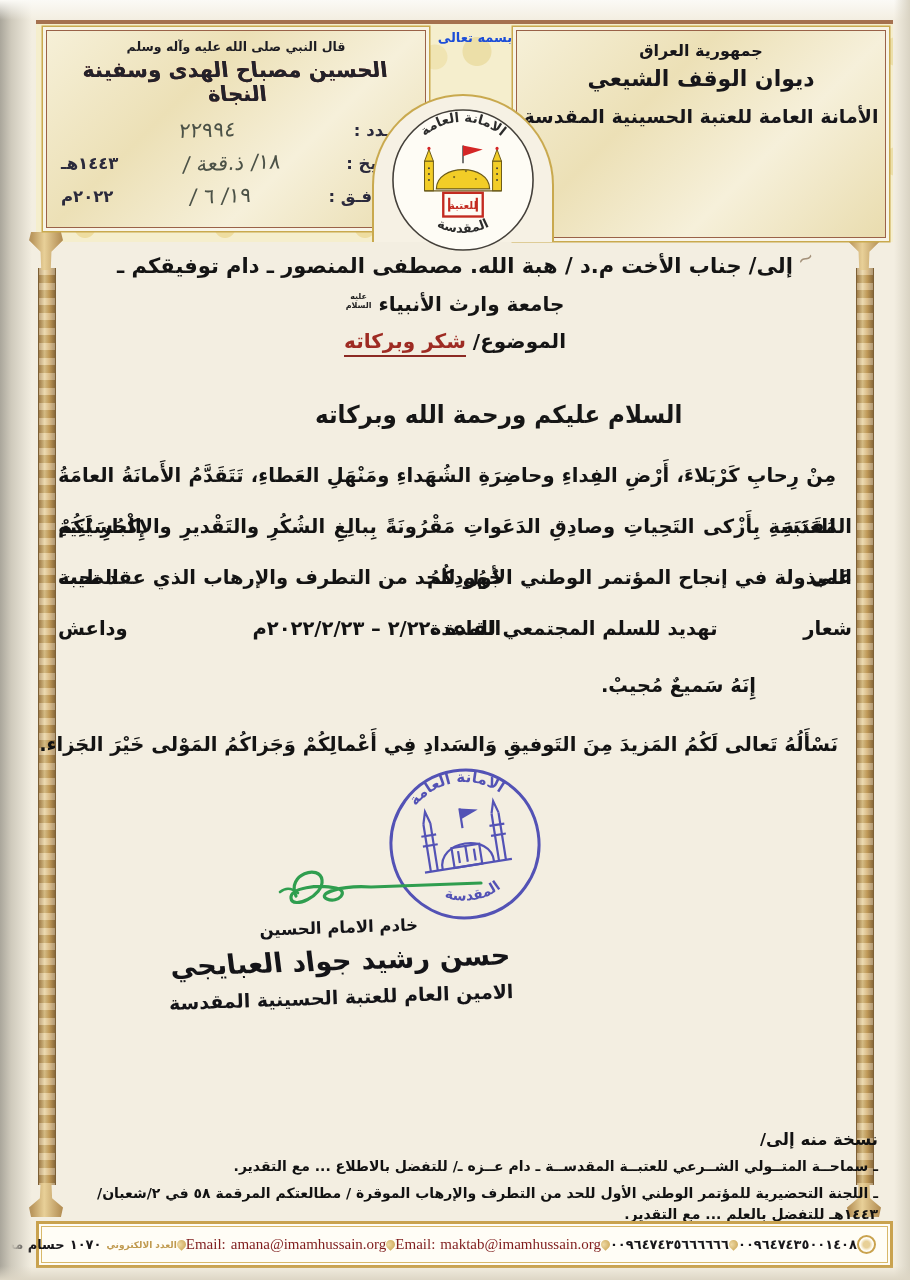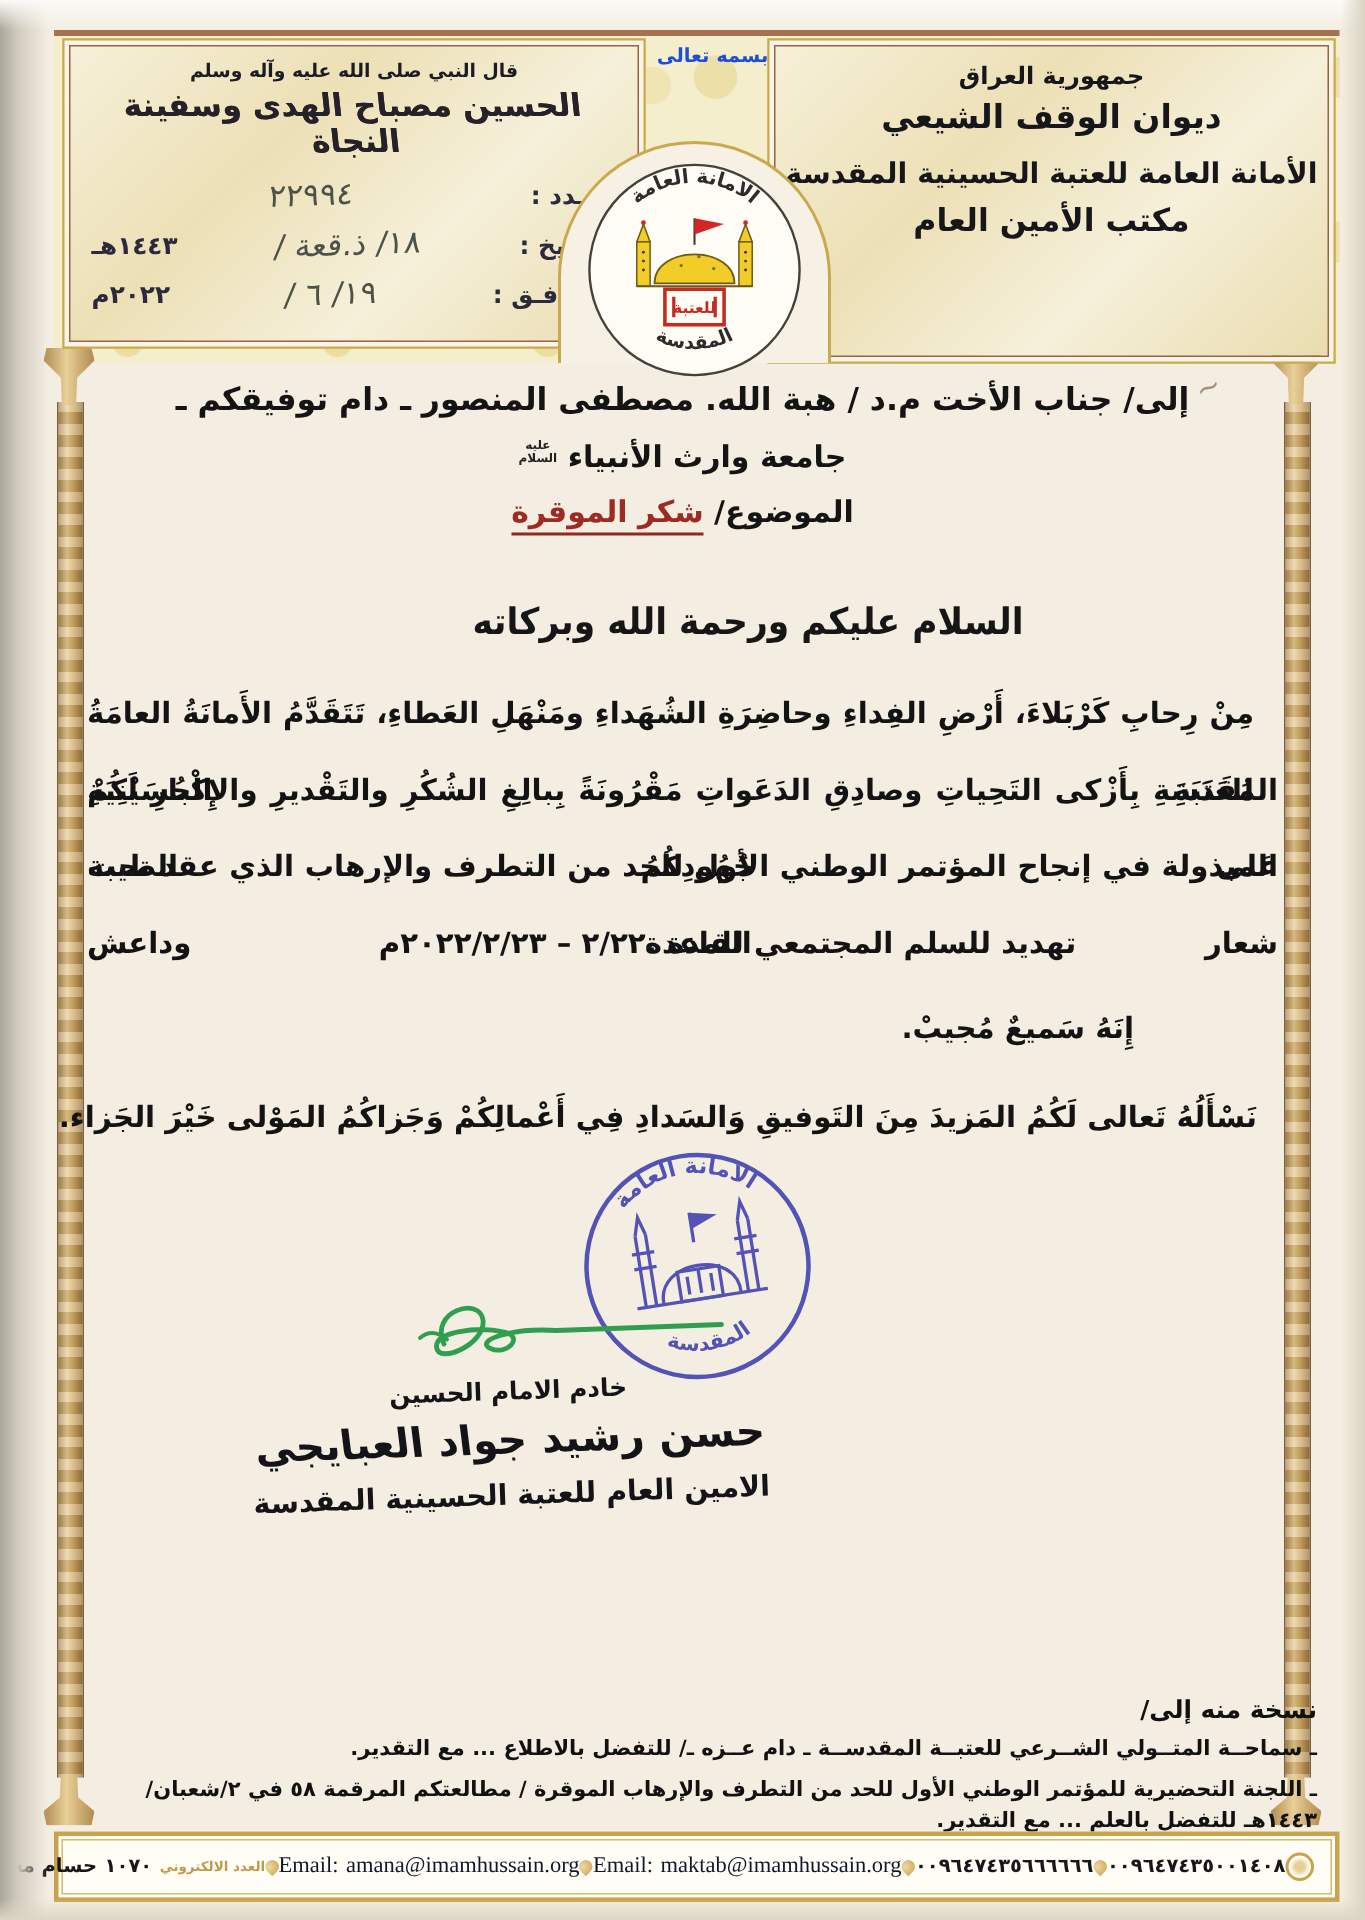--- a/index.html
+++ b/index.html
@@ -107,21 +107,21 @@
   .pbase-left{left:29px;} .pbase-right{left:847px;}
 
   .contact-bar{position:absolute;left:36px;top:1221px;width:857px;height:47px;z-index:5;
     background:#fffdf6;border:3px solid #c9a24e;box-sizing:border-box;
     box-shadow:inset 0 0 0 2px #fffdf6, inset 0 0 0 3px #d8b86a;
     display:flex;flex-direction:row-reverse;align-items:center;justify-content:space-between;
     padding:0 14px;direction:ltr;}
   .cb-item{display:flex;align-items:center;gap:5px;white-space:nowrap;}
   .cb-ar{font-size:13px;font-weight:bold;color:#17161a;direction:rtl;}
   .cb-gold{font-size:9px;font-weight:bold;color:#c09a4f;direction:rtl;}
-  .cb-email{font-family:"Liberation Serif",serif;font-size:15px;color:#0f172a;}
+  .cb-email{font-family:"Liberation Serif",serif;font-size:15px;color:#7f1d1d;}
   .drop{width:9px;height:9px;border-radius:50% 50% 50% 0;transform:rotate(-45deg);
     background:radial-gradient(circle at 35% 35%,#eed9a4,#c9a24e);flex:0 0 auto;}
   .gold-seal{width:15px;height:15px;border:2px solid #c9a24e;border-radius:50%;
     background:radial-gradient(circle,#e8d098 30%,rgba(0,0,0,0) 60%);flex:0 0 auto;}
 
   svg text{font-family:"DejaVu Sans",sans-serif;}
 </style>
 </head>
 <body>
 
@@ -136,21 +136,20 @@
     </div>
   <div class="pcap pcap-left"></div>
   <div class="pcap pcap-right"></div>
   <div class="pbase pbase-left"></div>
   <div class="pbase pbase-right"></div>
 
   <div class="hdr-box hdr-box-right">
     <div class="gov-line gov-0">جمهورية العراق</div>
     <div class="gov-line gov-1">ديوان الوقف الشيعي</div>
     <div class="gov-line gov-2">الأمانة العامة للعتبة الحسينية المقدسة</div>
-    <div class="gov-line gov-3">مكتب الأمين العام</div>
   </div>
 
   <div class="hdr-box hdr-box-left">
     <div class="hadith-intro">قال النبي صلى الله عليه وآله وسلم</div>
     <div class="hadith">الحسين مصباح الهدى وسفينة النجاة</div>
     <div class="fields">
       <div class="field-row">
         <span class="field-label">العـدد :</span>
         <span class="field-hand">٢٢٩٩٤</span>
         <span class="field-print"></span>
@@ -214,21 +213,21 @@
     </div>
     <div class="addr-line2">
       <span>جامعة وارث الأنبياء</span>
       <span class="honorific">
         <span>عليه</span><br>
         <span>السلام</span>
       </span>
     </div>
     <div class="addr-line3">
       <span>الموضوع/</span>
-      <span class="subject-value">شكر الموقرة</span>
+      <span class="subject-value">شكر وبركاته</span>
     </div>
   </div>
 
   <div class="salutation">السلام عليكم ورحمة الله وبركاته</div>
 
   <div class="body-block">
     <div class="b-line b-just b-0">مِنْ رِحابِ كَرْبَلاءَ، أَرْضِ الفِداءِ وحاضِرَةِ الشُهَداءِ ومَنْهَلِ العَطاءِ، تَتَقَدَّمُ الأَمانَةُ العامَةُ للعَتَبَةِ الحُسَيْنِيَةِ</div>
     <div class="b-line b-just">المُقَدَسَةِ بِأَزْكى التَحِياتِ وصادِقِ الدَعَواتِ مَقْرُونَةً بِبالِغِ الشُكُرِ والتَقْديرِ والإِكْبارِ لَكُمْ عَلى جُهُودِكُمُ الطيبة</div>
     <div class="b-line b-just">المبذولة في إنجاح المؤتمر الوطني الأول للحد من التطرف والإرهاب الذي عقد تحت شعار القاعدة وداعش</div>
     <div class="b-line b-3">

